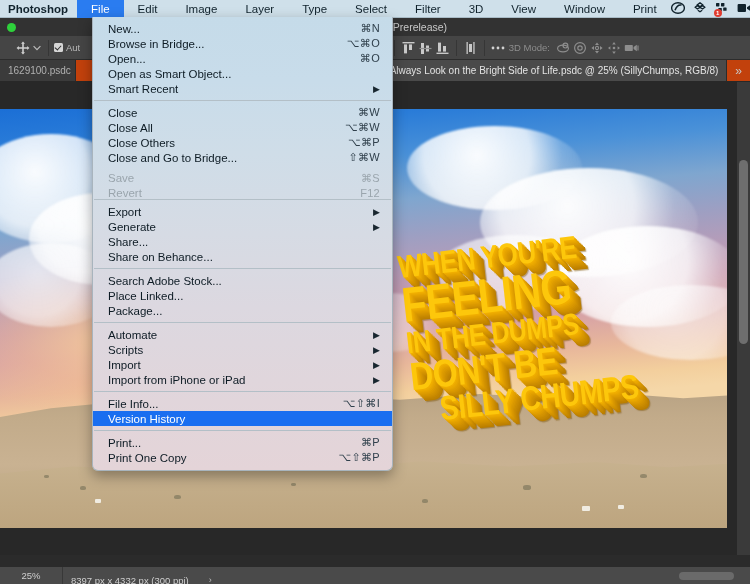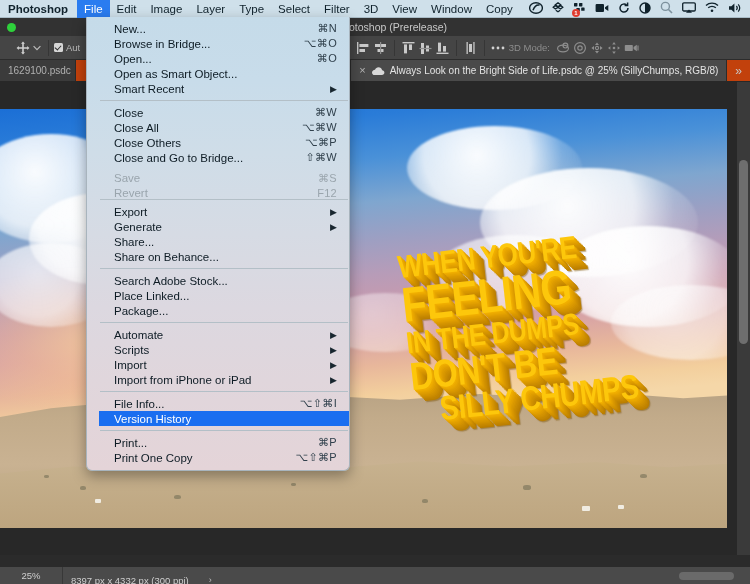--- a/index.html
+++ b/index.html
@@ -18,21 +18,21 @@
     background: #cfe0ea;
     display: flex; align-items: center;
     border-bottom: 1px solid #a9bcc7;
     font-size: 11.5px; color: #10222c;
     z-index: 40;
   }
   .macbar .app-name {
     font-weight: bold; padding: 0 9px 0 8px; line-height: 18px;
   }
   .macbar .mi {
-    padding: 0 7px; line-height: 18px; height: 18px; white-space: nowrap;
+    padding: 0 14px; line-height: 18px; height: 18px; white-space: nowrap;
   }
   .macbar .mi.active { background: #2a7cf0; color: #fff; }
   .macbar .right-icons {
     margin-left: auto; display: flex; align-items: center;
     gap: 9px; padding-right: 7px;
   }
   .macbar .right-icons .ic { display: block; }
 
   
   .ps-title {
@@ -219,30 +219,30 @@
   .status-sep { width: 1px; height: 17px; background: #383838; }
   .doc-dims { padding: 0 8px; display: flex; align-items: flex-start; gap: 20px; margin-top: 9px; }
   .status-arrow { color: #c0c0c0; font-size: 9px; }
   .h-scroll-tail {
     margin-left: auto; width: 55px; height: 8px;
     background: #6a6a6a; border-radius: 4px; margin-right: 16px;
   }
 
   
   .menu {
-    position: absolute; left: 86px; top: 17px;
-    width: 264px;
+    position: absolute; left: 92px; top: 17px;
+    width: 301px;
     background: linear-gradient(180deg,
       #c5dbe9 0%, #c8dcea 14%, #cfdde8 30%,
       #d6dbe4 48%, #dcd8e0 64%, #e0d6dc 80%, #e4d4d8 100%);
     border: 1px solid #a8b4bd;
     border-top: none;
     border-radius: 0 0 6px 6px;
     box-shadow: 0 5px 14px rgba(0,0,0,0.35);
-    padding: 4px 0 5px 12px;
+    padding: 4px 0 5px 0;
     z-index: 50;
     font-size: 11.5px; color: #0d1b24;
   }
   .menu-row {
     height: 15px; display: flex; align-items: center;
     padding: 0 12px 0 15px; white-space: nowrap;
   }
   .menu-row .lbl { flex: 1; }
   .menu-row .shortcut {
     color: #30404c; font-size: 11px; letter-spacing: 0.3px;
@@ -270,21 +270,21 @@
         <div class="mi active">File</div>
         <div class="mi">Edit</div>
         <div class="mi">Image</div>
         <div class="mi">Layer</div>
         <div class="mi">Type</div>
         <div class="mi">Select</div>
         <div class="mi">Filter</div>
         <div class="mi">3D</div>
         <div class="mi">View</div>
         <div class="mi">Window</div>
-        <div class="mi">Copy</div>
+        <div class="mi">Print</div>
       </div>
     <div class="right-icons">
       <span class="ic">
         <svg width="14" height="12" viewBox="0 0 14 12">
             <ellipse cx="7" cy="6" rx="6.4" ry="5.2" fill="none" stroke="#10222c" stroke-width="1.4"></ellipse>
             <path d="M4 8.2c1.6-4.4 4.6-5.6 6.6-5.2" stroke="#10222c" stroke-width="1.5" fill="none"></path>
           </svg>
       </span>
       <span class="ic">
         <svg width="12" height="12" viewBox="0 0 12 12">

